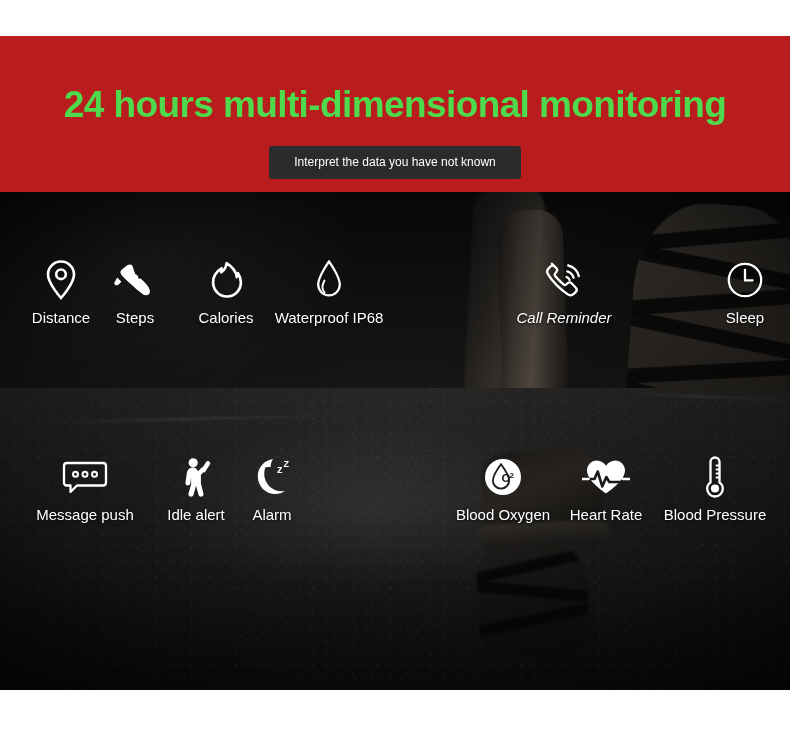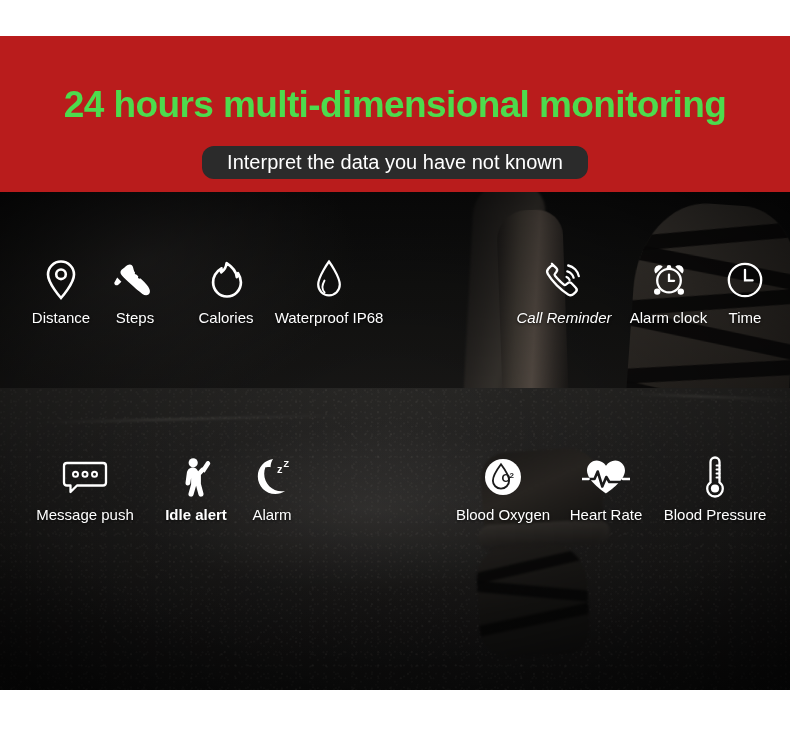--- a/index.html
+++ b/index.html
@@ -52,25 +52,25 @@
     left: 0;
     top: 110px;
     width: 790px;
     text-align: center;
   }
 
   .subtitle-pill {
     display: inline-block;
     background: #2b2b2b;
     color: #ffffff;
-    font-size: 20px;
+    font-size: 12px;
     line-height: 33px;
     height: 33px;
     padding: 0 25px;
-    border-radius: 12px;
+    border-radius: 3px;
     white-space: nowrap;
   }
 
   
   .panel {
     position: absolute;
     left: 0;
     top: 192px;
     width: 790px;
     height: 498px;
@@ -391,58 +391,44 @@
           <svg width="44" height="44" viewBox="0 0 44 44">
             <path d="M12.6 8.5c-1.3-1.2-3.2-1.1-4.4.2L6.4 10.6c-1.4 1.5-1.6 3.8-.5 5.6 2.2 3.7 5.3 7.5 9 11.2 3.7 3.7 7.5 6.8 11.2 9 1.8 1.1 4.1.9 5.6-.5l1.9-1.8c1.3-1.2 1.4-3.1.2-4.4l-4-4.2c-1.2-1.2-3-1.3-4.3-.2l-1.6 1.3c-.6.5-1.5.5-2.1 0-1.6-1.3-3.2-2.7-4.6-4.2-1.5-1.4-2.9-3-4.2-4.6-.5-.6-.5-1.5 0-2.1l1.3-1.6c1.1-1.3 1-3.1-.2-4.3l-4.2-4z" fill="none" stroke="#fff" stroke-width="2.3" stroke-linejoin="round"></path>
             <path d="M26.2 7.5c2.6.5 5 1.8 6.9 3.7 1.9 1.9 3.2 4.3 3.7 6.9" fill="none" stroke="#fff" stroke-width="2.3" stroke-linecap="round"></path>
             <path d="M25.3 13.4c1.5.4 2.9 1.2 4 2.3 1.1 1.1 1.9 2.5 2.3 4" fill="none" stroke="#fff" stroke-width="2.3" stroke-linecap="round"></path>
             <path d="M24.5 19c.7.3 1.3.7 1.9 1.2.5.5 1 1.2 1.2 1.9" fill="none" stroke="#fff" stroke-width="2.2" stroke-linecap="round"></path>
           </svg>
         </div>
         <div class="feature-label">Call Reminder</div>
       </div>
 
-      <div class="feature" style="left:619px;top:62px;width:99px;">
-        <div class="feature-icon">
-          <svg width="44" height="44" viewBox="0 0 44 44">
-            <circle cx="22" cy="22.6" r="11.8" fill="none" stroke="#fff" stroke-width="2.3"></circle>
-            <path d="M22 16.6v6.2h5.1" fill="none" stroke="#fff" stroke-width="2.3" stroke-linecap="round"></path>
-            <path d="M12.3 7.3c-2.7 0-4.9 2.2-4.9 4.9 0 1.3.5 2.5 1.4 3.4l6.9-6.9c-.9-.9-2.1-1.4-3.4-1.4z" fill="#fff"></path>
-            <path d="M31.7 7.3c2.7 0 4.9 2.2 4.9 4.9 0 1.3-.5 2.5-1.4 3.4l-6.9-6.9c.9-.9 2.1-1.4 3.4-1.4z" fill="#fff"></path>
-            <circle cx="10.2" cy="33.6" r="3.2" fill="#fff"></circle>
-            <circle cx="33.8" cy="33.6" r="3.2" fill="#fff"></circle>
-            <circle cx="22" cy="9.4" r="2.3" fill="#fff"></circle>
-          </svg>
-        </div>
-        <div class="feature-label">Alarm clock</div>
-      </div>
 
       <div class="feature" style="left:714px;top:62px;width:62px;">
         <div class="feature-icon">
           <svg width="42" height="42" viewBox="0 0 42 42">
             <circle cx="21" cy="21" r="16.2" fill="none" stroke="#fff" stroke-width="2.3"></circle>
             <path d="M21 10.8v10.6h7.6" fill="none" stroke="#fff" stroke-width="2.3" stroke-linecap="round"></path>
           </svg>
         </div>
-        <div class="feature-label">Time</div>
+        <div class="feature-label">Sleep</div>
       </div>
 
       <div class="feature" style="left:20px;top:259px;width:130px;">
         <div class="feature-icon">
           <svg width="50" height="42" viewBox="0 0 50 42">
             <path d="M7 7h36c1.7 0 3 1.3 3 3v16.5c0 1.7-1.3 3-3 3H17l-6.5 6.5v-6.5H7c-1.7 0-3-1.3-3-3V10c0-1.7 1.3-3 3-3z" fill="none" stroke="#fff" stroke-width="2.3" stroke-linejoin="round"></path>
             <circle cx="15.5" cy="18.2" r="2.5" fill="none" stroke="#fff" stroke-width="2"></circle>
             <circle cx="25" cy="18.2" r="2.5" fill="none" stroke="#fff" stroke-width="2"></circle>
             <circle cx="34.5" cy="18.2" r="2.5" fill="none" stroke="#fff" stroke-width="2"></circle>
           </svg>
         </div>
         <div class="feature-label">Message push</div>
       </div>
 
-      <div class="feature" style="left:150px;top:259px;width:92px;font-weight:bold;">
+      <div class="feature" style="left:150px;top:259px;width:92px;">
         <div class="feature-icon">
           <svg width="34" height="48" viewBox="0 0 34 48">
             <circle cx="14.2" cy="9.8" r="4.6" fill="#fff"></circle>
             <path d="M14 14.6c-3.6 0-5.8 2.4-6.2 5.6l-1.3 9.6c-.2 1.5.8 2.7 2.3 2.7 1.3 0 2.3-.9 2.5-2.2l.8-5.4v6.3l-2.6 9.2c-.4 1.5.4 2.9 1.9 3.2 1.4.3 2.7-.5 3.1-1.9l2.6-8.9 2.4 8.9c.4 1.4 1.7 2.2 3.1 1.9 1.4-.3 2.2-1.7 1.9-3.2l-2.6-9.6v-8.7l3.2-3.5c.9-1 .9-2.5-.1-3.4-1-.9-2.4-.8-3.3.2l-2.6 2.9c-.9-2.2-2.8-3.7-5.1-3.7z" fill="#fff"></path>
             <path d="M22 16.8l5-7.6c.7-1.1 2.1-1.4 3.2-.7 1.1.7 1.4 2.1.7 3.1l-5.3 8.1-3.6-2.9z" fill="#fff"></path>
           </svg>
         </div>
         <div class="feature-label">Idle alert</div>
       </div>
 

